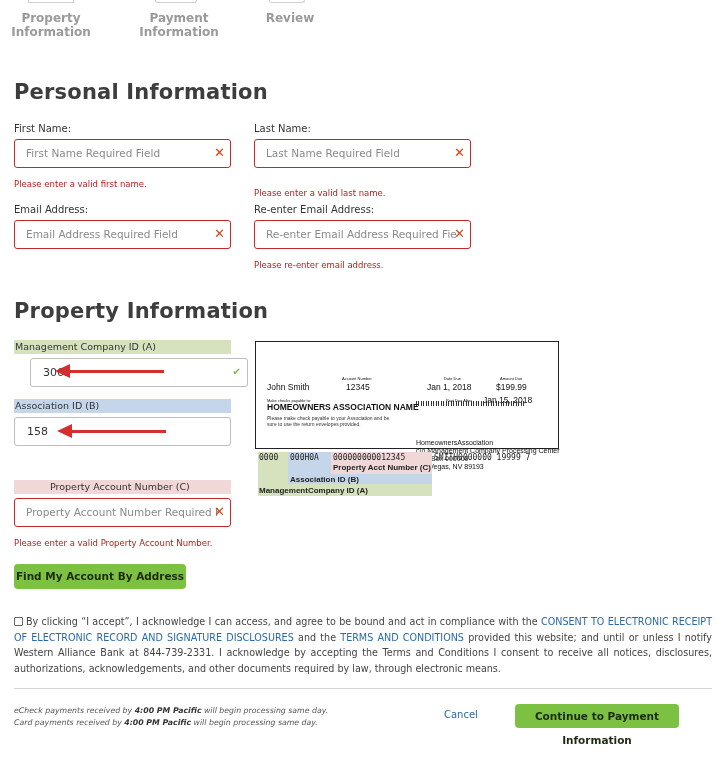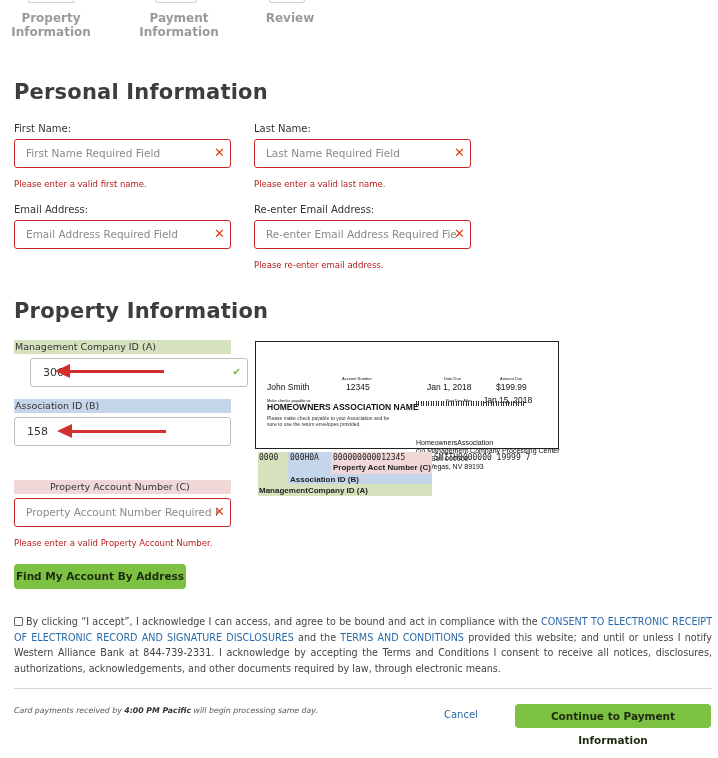--- a/index.html
+++ b/index.html
@@ -75,21 +75,21 @@
   <span class="ph">First Name Required Field</span>
   <span class="x">✕</span>
 </div>
 <div class="err" style="left:14px;top:179px;">Please enter a valid first name.</div>
 
 <div class="lbl" style="left:254px;top:123px;">Last Name:</div>
 <div class="field" style="left:254px;top:139px;width:217px;">
   <span class="ph">Last Name Required Field</span>
   <span class="x">✕</span>
 </div>
-<div class="err" style="left:254px;top:179px;">Please enter a valid last name.</div>
+<div class="err" style="left:254px;top:188px;">Please enter a valid last name.</div>
 
 <div class="lbl" style="left:14px;top:204px;">Email Address:</div>
 <div class="field" style="left:14px;top:220px;width:217px;">
   <span class="ph">Email Address Required Field</span>
   <span class="x">✕</span>
 </div>
 
 <div class="lbl" style="left:254px;top:204px;">Re-enter Email Address:</div>
 <div class="field" style="left:254px;top:220px;width:217px;">
   <span class="ph" style="width:190px;">Re-enter Email Address Required Field</span>
@@ -153,17 +153,18 @@
 <span class="micr" style="left:290px;top:475px;font-family:'Liberation Sans',sans-serif;font-size:8px;font-weight:bold;">Association ID (B)</span>
 <span class="micr" style="left:259px;top:486px;font-family:'Liberation Sans',sans-serif;font-size:8px;font-weight:bold;">ManagementCompany ID (A)</span>
 
 <div class="consent">
   <span class="cb"></span><span>By clicking “I accept”, I acknowledge I can access, and agree to be bound and act in compliance with the </span><span class="lnk">CONSENT TO ELECTRONIC RECEIPT OF ELECTRONIC RECORD AND SIGNATURE DISCLOSURES</span><span> and the </span><span class="lnk">TERMS AND CONDITIONS</span><span> provided this website; and until or unless I notify Western Alliance Bank at 844-739-2331. I acknowledge by accepting the Terms and Conditions I consent to receive all notices, disclosures, authorizations, acknowledgements, and other documents required by law, through electronic means.</span>
 </div>
 
 <div class="divider"></div>
 
 <div class="notes">
+  <div><span>eCheck payments received by </span><b>4:00 PM Pacific</b><span> will begin processing same day.</span></div>
   <div><span>Card payments received by </span><b>4:00 PM Pacific</b><span> will begin processing same day.</span></div>
 </div>
 
 <div class="cancel">Cancel</div>
-<div class="green-btn" style="left:515px;top:704px;width:196px;height:24px;">Continue to Payment Information</div>
+<div class="green-btn" style="left:515px;top:704px;width:164px;height:24px;">Continue to Payment Information</div>
 
 </body></html>

